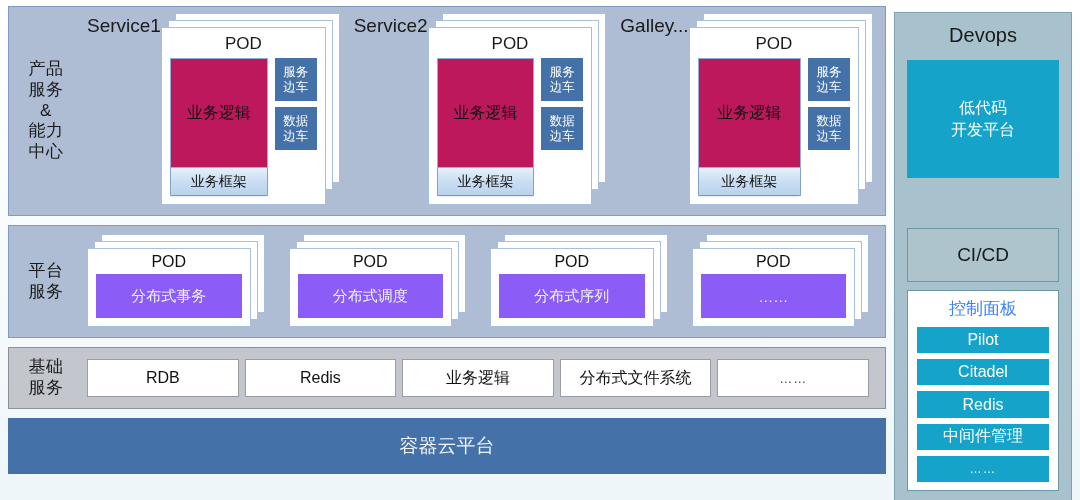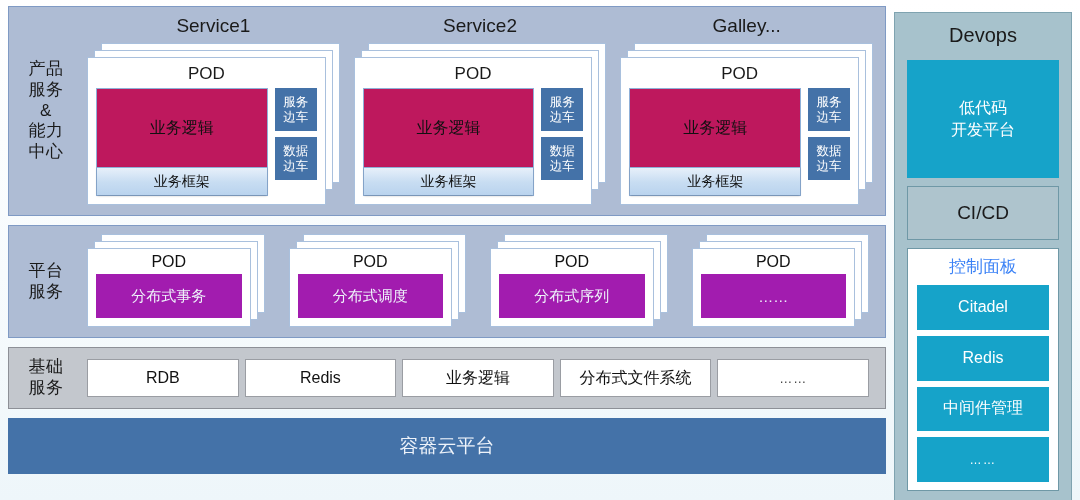--- a/index.html
+++ b/index.html
@@ -58,21 +58,21 @@
     border: 1px solid #7f9ac4;
   }
   .tier-1 .tier-body {
     gap: 14px;
     padding: 4px 12px 10px 4px;
     align-items: stretch;
   }
 
   .service-col {
     flex: 1 1 0;
-    display: flex; flex-direction: column;
+    display: flex; flex-direction: row;
     min-width: 0;
   }
   .service-title {
     height: 30px;
     display: flex; align-items: center; justify-content: center;
     font-size: 19px;
     color: #1a1a1a;
   }
   
   .pod-stack {
@@ -184,21 +184,21 @@
     padding: 1px 8px 8px 8px;
   }
   .plat-pod-title {
     height: 24px;
     display: flex; align-items: center; justify-content: center;
     font-size: 16px;
     color: #111;
   }
   .plat-fill {
     flex: 1 1 auto;
-    background: #a21caf;
+    background: #8b5cf6;
     color: #eef3fa;
     font-size: 15px;
     display: flex; align-items: center; justify-content: center;
   }
 
   
   .tier-3 {
     height: 62px;
     background: #c3c7cd;
     border: 1px solid #8d9097;
@@ -258,20 +258,21 @@
     white-space: pre-line;
   }
   .cicd {
     flex: 0 0 54px;
     background: #aec4cd;
     border: 1px solid #6f98a6;
     box-sizing: border-box;
     display: flex; align-items: center; justify-content: center;
     font-size: 19px;
     color: #1a1a1a;
+    margin-top: 42px;
   }
   .ctrl-panel {
     flex: 1 1 auto;
     background: #ffffff;
     border: 1px solid #6f98a6;
     box-sizing: border-box;
     display: flex; flex-direction: column;
     padding: 4px 9px 8px 9px;
     gap: 6px;
     min-height: 0;
@@ -439,20 +440,21 @@
 
   </div>
 
   <div class="devops-col">
     <div class="devops-title">Devops</div>
     <div class="lowcode">低代码
 开发平台</div>
     <div class="cicd">CI/CD</div>
     <div class="ctrl-panel">
       <div class="ctrl-title">控制面板</div>
+      <div class="ctrl-btn">Pilot</div>
       <div class="ctrl-btn">Citadel</div>
       <div class="ctrl-btn">Redis</div>
       <div class="ctrl-btn">中间件管理</div>
       <div class="ctrl-btn dots">……</div>
     </div>
   </div>
 
 </div>
 
 </body></html>

